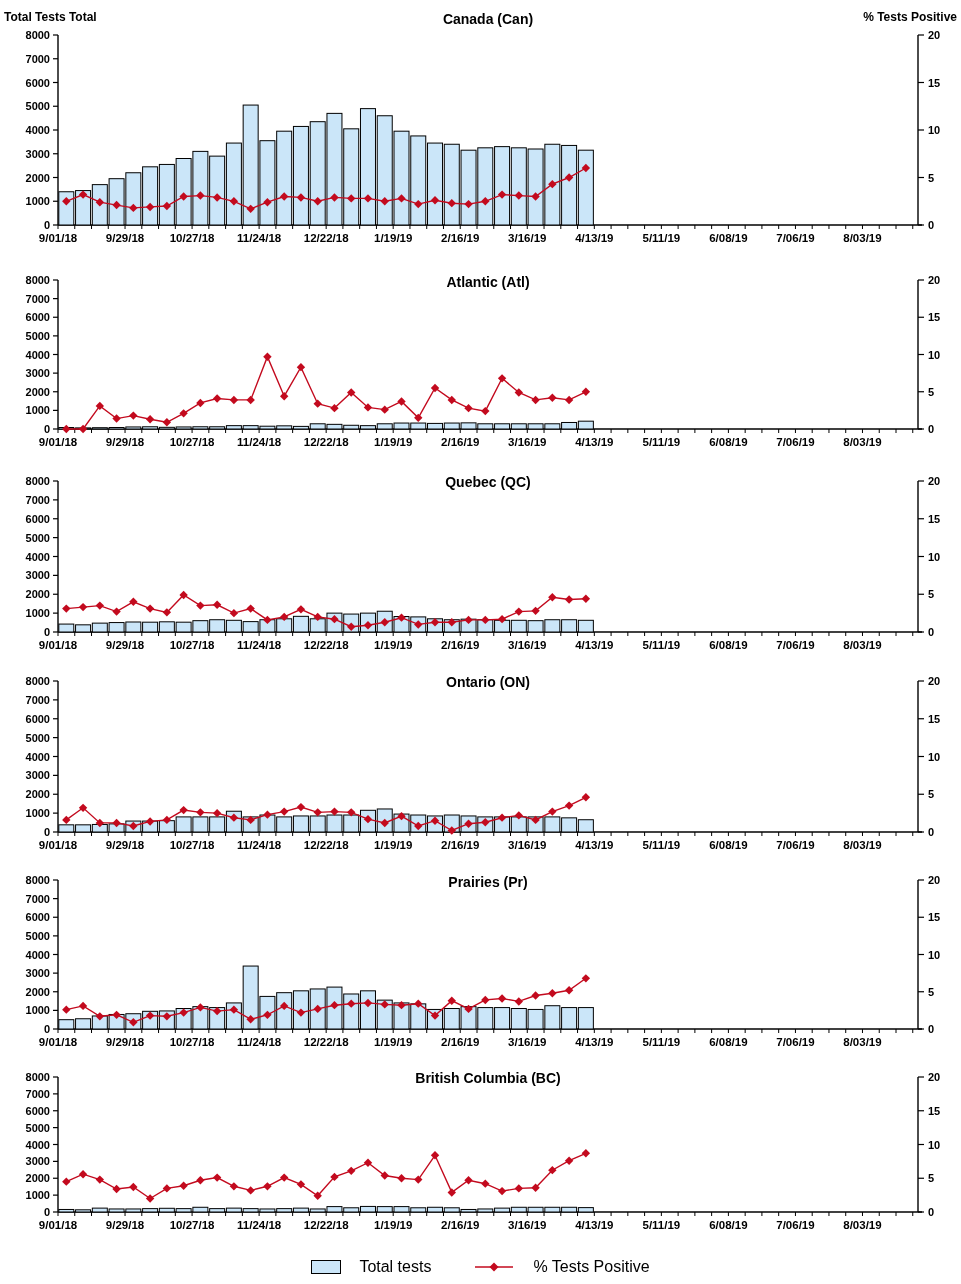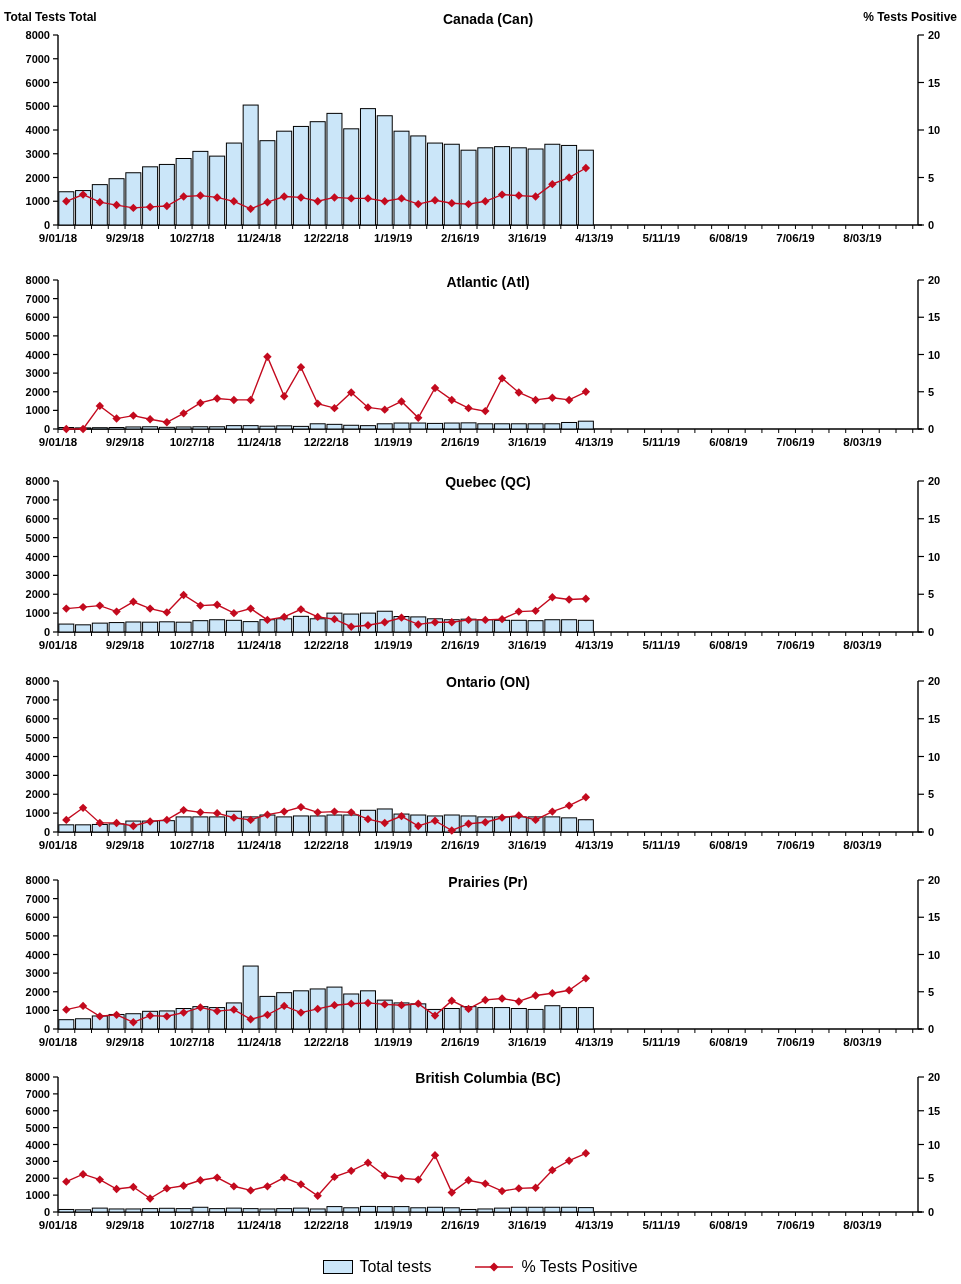--- a/index.html
+++ b/index.html
@@ -3,21 +3,21 @@
 <meta charset="utf-8">
 <style>
   html,body{margin:0;padding:0;background:#ffffff;}
   body{width:961px;height:1284px;position:relative;font-family:"Liberation Sans",sans-serif;color:#000;}
   #stage{position:relative;width:961px;height:1284px;overflow:hidden;background:#fff;}
   .hdr{position:absolute;top:10px;font-size:12px;font-weight:bold;white-space:nowrap;}
   #hdr-left{left:4px;}
   #hdr-right{right:4px;text-align:right;}
   .panel{position:absolute;left:0;}
   #legend{position:absolute;left:0;top:1250px;width:961px;height:34px;display:flex;align-items:center;justify-content:center;gap:42px;}
-  .leg-item{display:flex;align-items:center;gap:6px;font-size:16px;}
+  .leg-item{display:flex;align-items:center;gap:18px;font-size:16px;}
   .leg-swatch{width:28px;height:12px;border:1px solid #000;}
   svg text{font-family:"Liberation Sans",sans-serif;}
 </style>
 </head>
 <body>
 <div id="stage">
 
   <div class="hdr" id="hdr-left">Total Tests Total</div>
   <div class="hdr" id="hdr-right">% Tests Positive</div>
 

